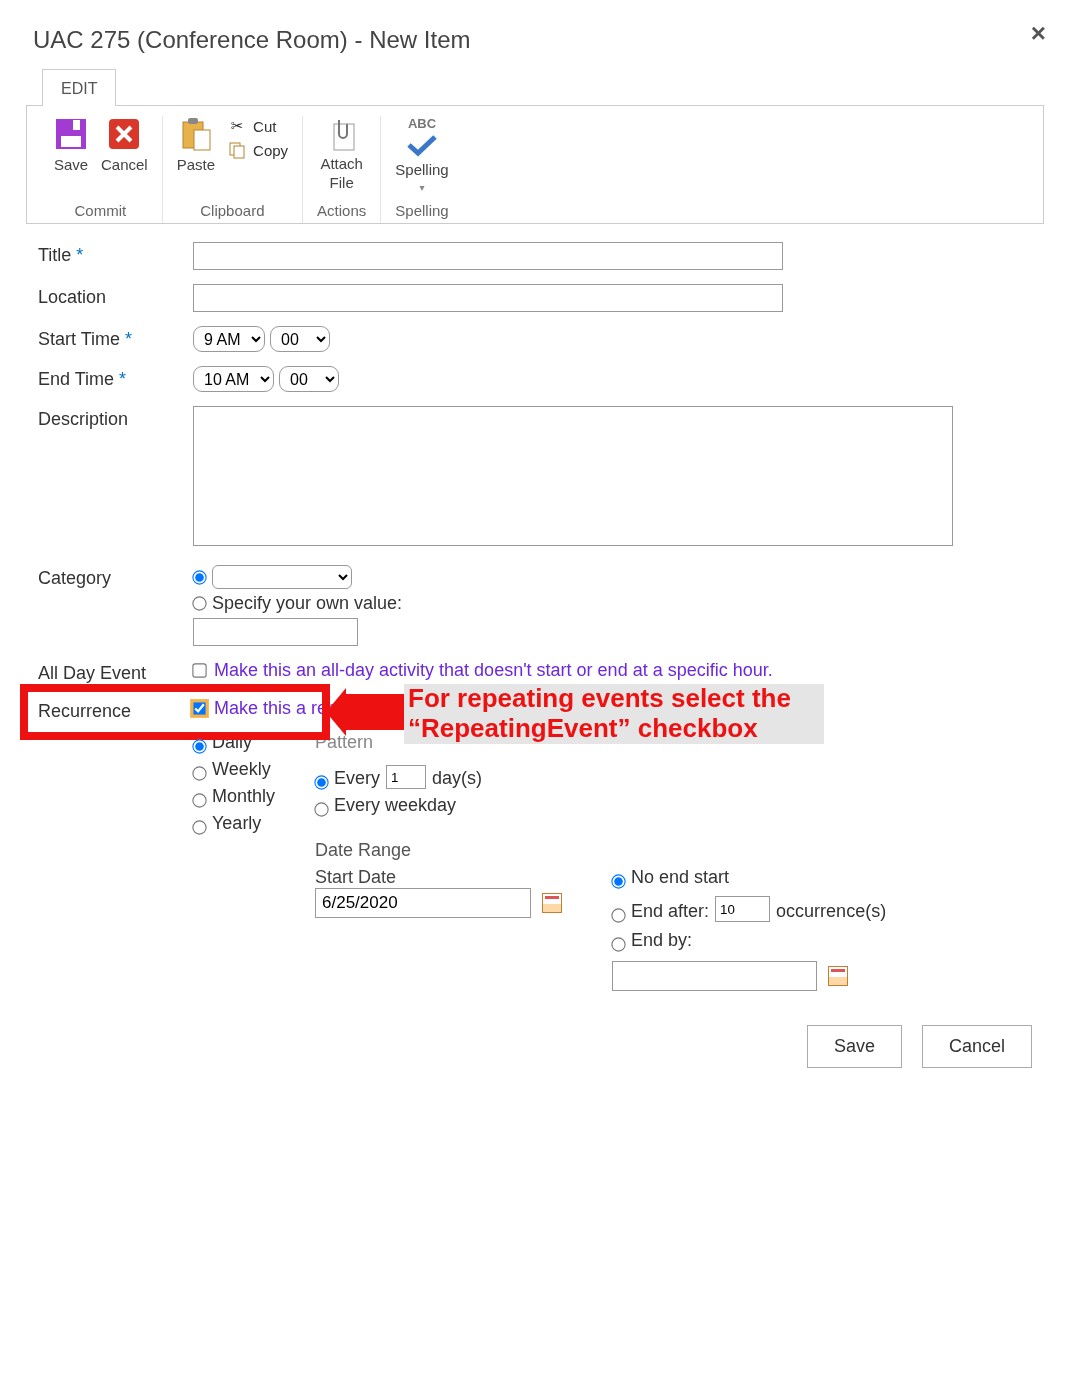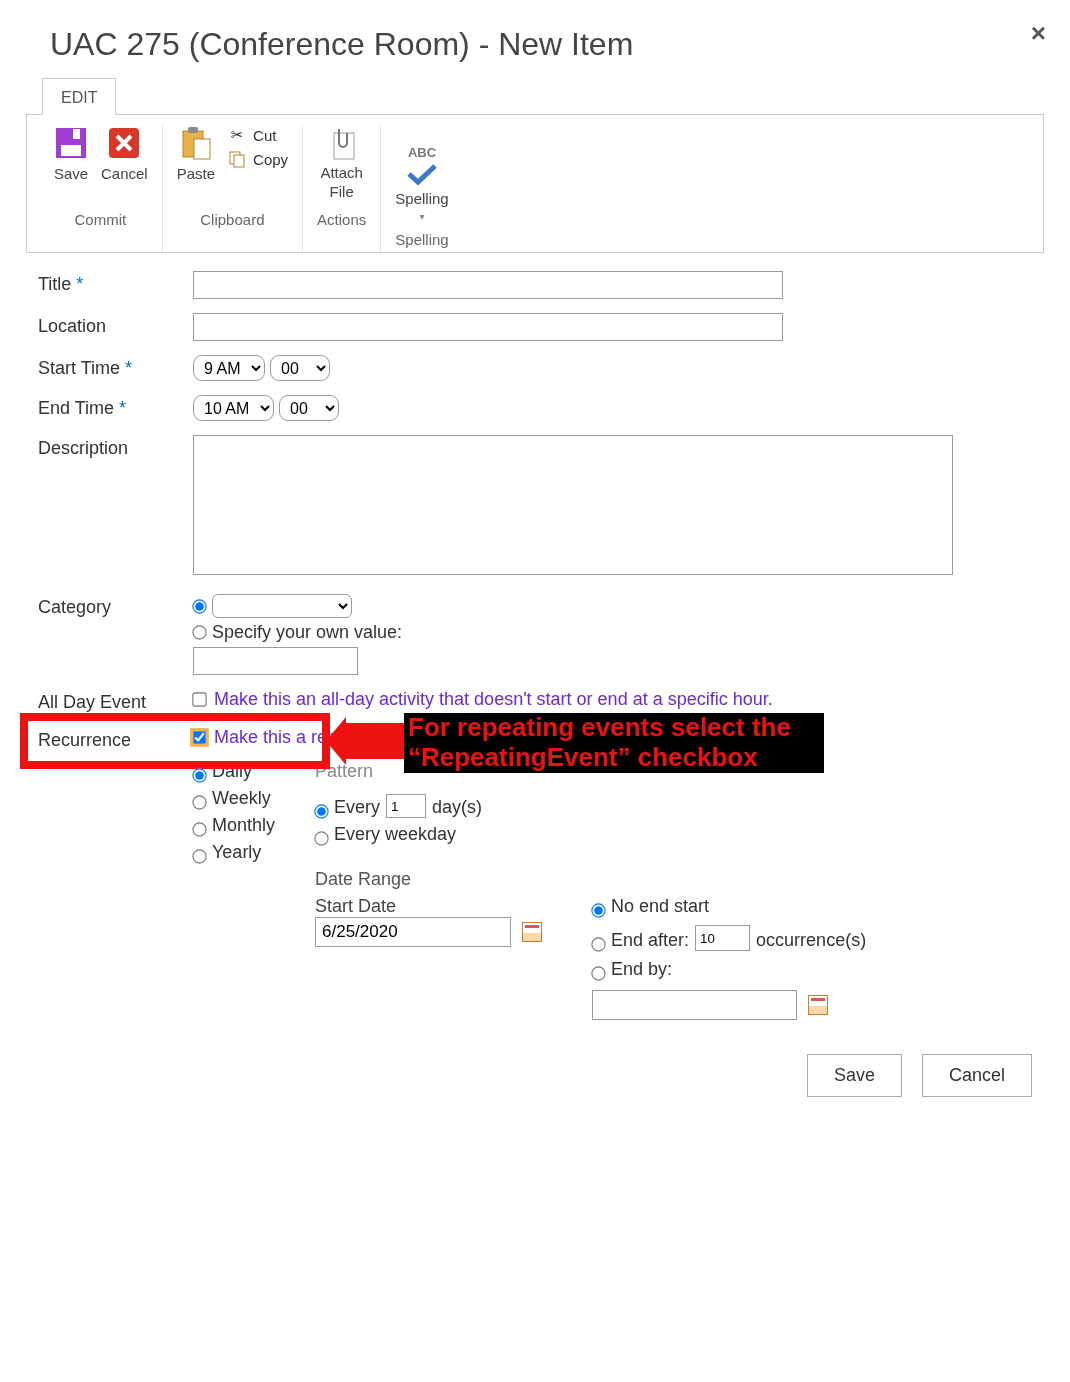--- a/index.html
+++ b/index.html
@@ -6,27 +6,27 @@
   body {
     margin: 0;
     padding: 18px;
     font-family: "Segoe UI", Arial, sans-serif;
     font-size: 18px;
     color: #333;
     background: #fff;
     width: 1070px;
   }
   .dialog-header { display:flex; justify-content:space-between; align-items:flex-start;}
-  .dialog-title { font-size:32px; color:#444; font-weight:400; margin:8px 0 14px 32px;}
+  .dialog-title { font-size:24px; color:#444; font-weight:400; margin:8px 0 14px 15px;}
   .close-x { font-size:26px; color:#555; cursor:pointer; font-weight:bold; margin-right:6px; margin-top:0;}
   .tab-row { display:flex; margin-left:24px;}
   .tab { border:1px solid #ccc; border-bottom:none; padding:10px 18px 8px 18px; font-size:16px; color:#555; background:#fff; position:relative; top:1px; z-index:2;}
   .ribbon { border:1px solid #ccc; padding:10px 12px 0 12px; margin:0 8px; display:flex; gap:0; }
   .ribbon-group { display:flex; flex-direction:column; align-items:center; border-right:1px solid #e4e4e4; padding:0 14px 4px 14px;}
-  .ribbon-group:last-child { border-right:none;margin-top:20px; }
+  .ribbon-group:last-child { border-right:none; }
   .ribbon-controls { display:flex; align-items:flex-start; gap:12px; min-height:80px;}
   .ribbon-group-label { font-size:15px; color:#666; margin-top:6px;}
   .ribbon-btn { display:flex; flex-direction:column; align-items:center; gap:4px; font-size:15px; color:#444; cursor:pointer;}
   .ribbon-btn .icon { width:36px; height:36px; display:flex; align-items:center; justify-content:center; }
   .ribbon-small-col { display:flex; flex-direction:column; gap:4px; }
   .ribbon-small { display:flex; align-items:center; gap:6px; font-size:15px; cursor:pointer;}
   .ribbon-small .sicon { width:20px; height:20px; display:inline-flex; align-items:center; justify-content:center;}
   .ribbon-btn .line2 { line-height:1; }
 
   .form { margin:18px 12px 0 20px; }
@@ -43,32 +43,32 @@
 
   .sub-label { color:#6d28d9; font-size:18px; }
   .recur-area { display:flex; gap:30px; margin-top:12px; align-items:flex-start; flex-wrap:wrap;}
   .recur-col { display:flex; flex-direction:column; gap:6px; }
   .recur-col label, .date-end label { display:flex; align-items:flex-end; gap:6px; font-size:18px;}
   .pattern-header { color:#888; font-size:18px; margin-bottom:6px; }
   input.tiny-num { width:40px; height:24px; border:1px solid #999; text-align:left; padding:0 4px;}
   input.sm-num { width:55px; height:26px; border:1px solid #999; padding:0 4px;}
   .date-section { margin-top:18px; }
   .date-row { display:flex; gap:50px; align-items:flex-start; margin-top:6px;}
-  .date-start input[type=text] { width:196px; height:30px; border:1px solid #999; padding:2px 6px; font-size:17px;}
+  .date-start input[type=text] { width:216px; height:30px; border:1px solid #999; padding:2px 6px; font-size:17px;}
   .date-end { display:flex; flex-direction:column; gap:8px;}
   .cal-icon { width:20px; height:20px; display:inline-block; border:1px solid #c97b2e; background:linear-gradient(#fff 55%,#ffd8a8 55%); vertical-align:middle; margin-left:6px; position:relative;}
   .cal-icon::after { content:""; position:absolute; top:2px; left:2px; right:2px; height:3px; background:#d55; }
   .endby-input { width:205px; height:30px; border:1px solid #999; margin-top:2px;}
 
   .dlg-buttons { display:flex; gap:20px; justify-content:flex-end; margin:34px 20px 30px 0;}
   .dlg-buttons button { border:1px solid #aaa; background:#fff; padding:10px 26px; font-size:18px; color:#333; cursor:pointer;}
 
   
   .callout-box { position:absolute; border:8px solid #e11; background:transparent; }
-  .callout-text { position:absolute; color:#e11; font-size:26px; font-weight:bold; line-height:1.15; background:#000000; padding:0 4px;}
+  .callout-text { position:absolute; color:#e11; font-size:26px; font-weight:bold; line-height:1.15; background:#e5e5e5; padding:0 4px;}
   .callout-arrow { position:absolute; }
   .hl { outline:3px solid #f5b24a; outline-offset:-1px; }
 
   input[type=radio], input[type=checkbox]{ transform:scale(1.1); margin:0;}
 </style>
 </head>
 <body>
 
 <div class="dialog-header">
   <div class="dialog-title">UAC 275 (Conference Room) - New Item</div>

